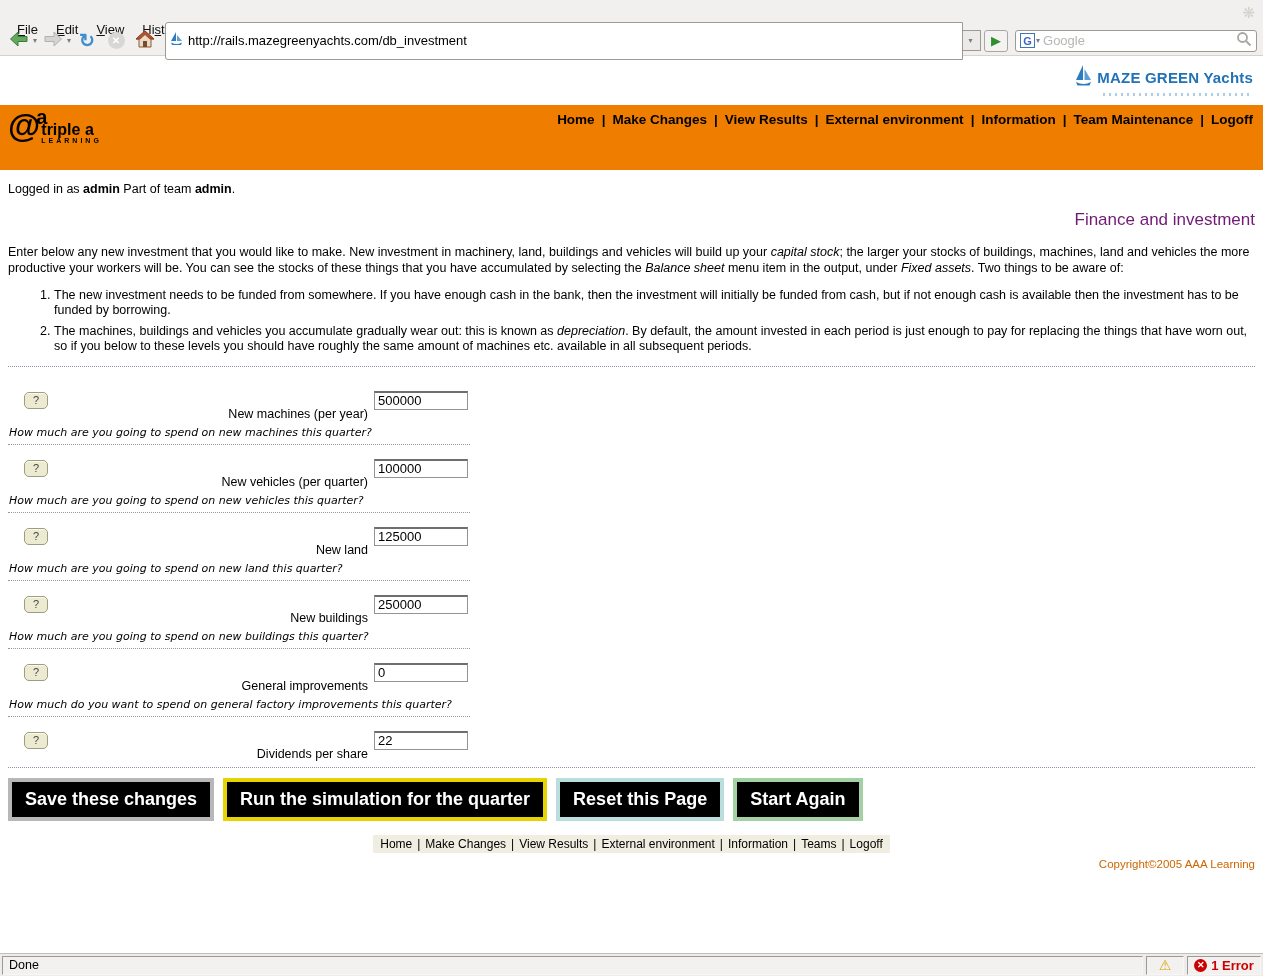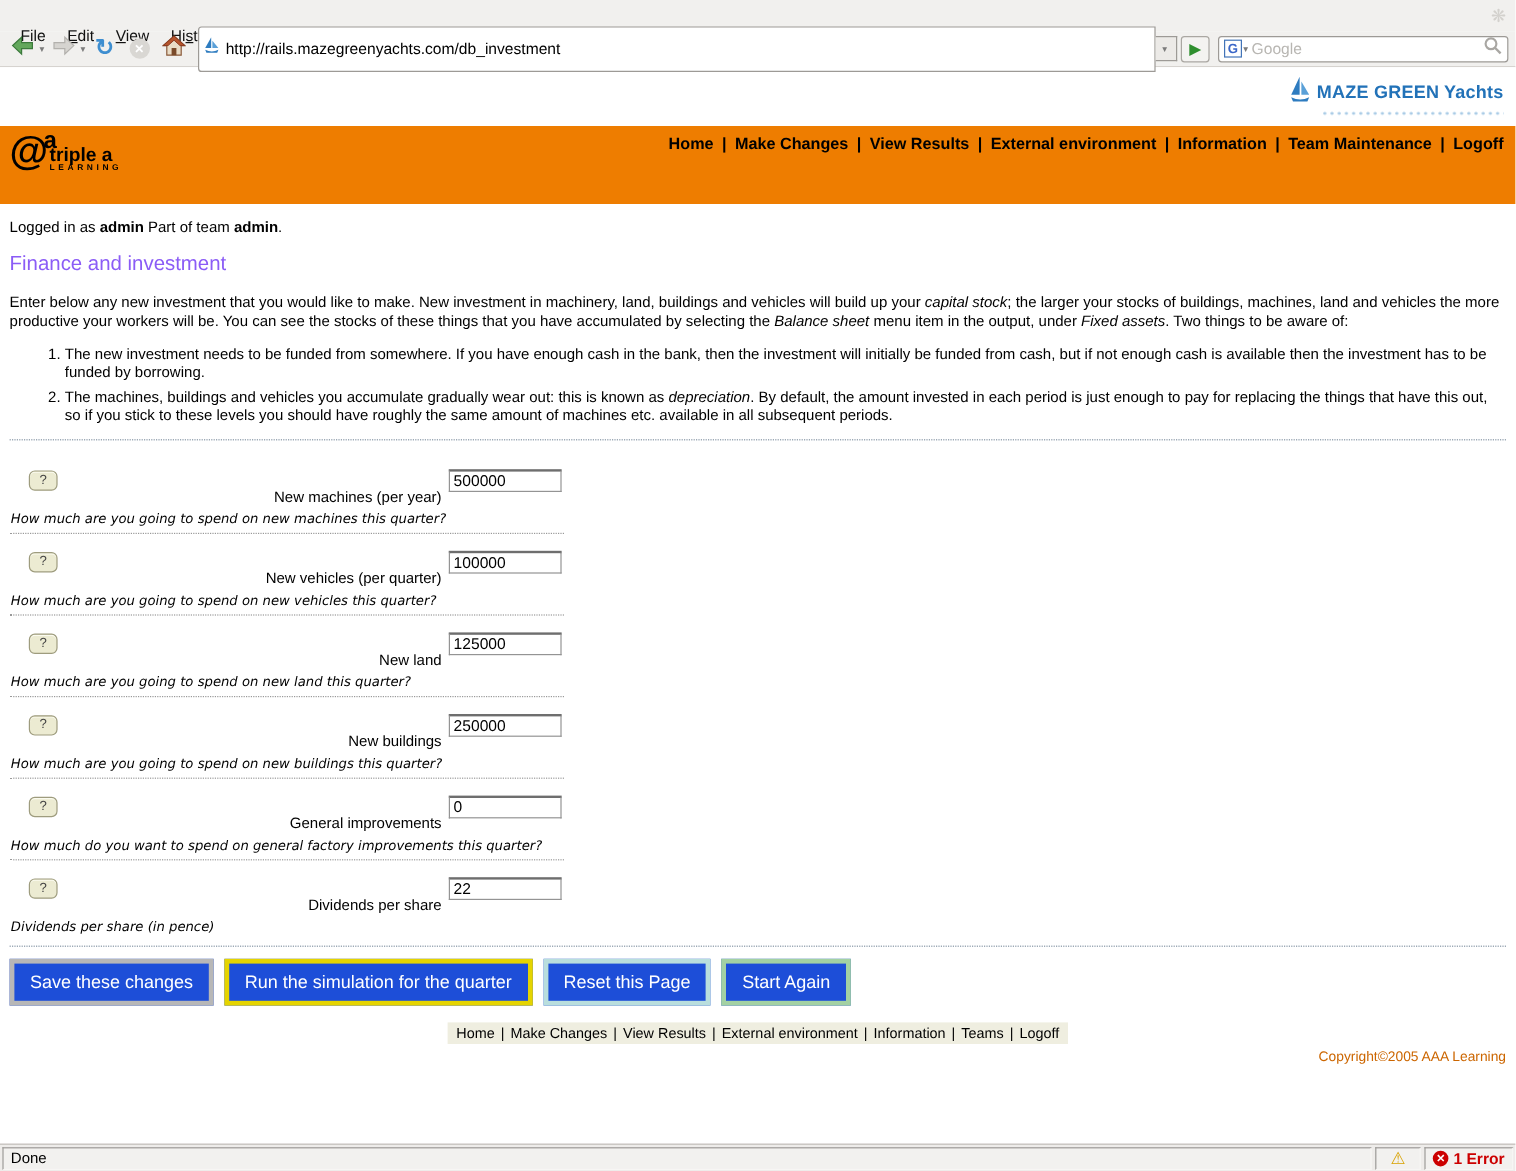--- a/index.html
+++ b/index.html
@@ -57,41 +57,41 @@
   .aaa-main { display:block; font-size:16px; font-weight:bold; line-height:14px; }
   .aaa-sub { display:block; font-size:7px; font-weight:bold; letter-spacing:3px; }
   .top-nav { position:absolute; top:7px; right:10px; font-size:13.5px; font-weight:bold; color:#000; }
   .top-nav a { color:#000; text-decoration:none; }
   .top-nav .sep { padding:0 7px; }
 
   
   .content { padding:12px 8px 0 8px; font-size:12.5px; color:#000; }
   .login-line { margin-bottom:14px; }
   .login-line b { font-weight:bold; }
-  h2.page-title { color:#8b5cf6; font-size:17px; font-weight:normal; margin:4px 0 14px 0; }
+  h2.page-title { color:#701a75; font-size:17px; font-weight:normal; margin:4px 0 14px 0;text-align:right; }
   .intro, .loan-line { line-height:16px; margin-bottom:10px; }
   .intro i, .olist i { font-style:italic; }
   ol.olist { margin:12px 0 12px 0; padding-left:46px; line-height:15px; }
   ol.olist li { margin-bottom:6px; }
   hr.dotted { border:none; border-top:1px dotted #8494a4; margin:12px 0 10px 0; }
 
   .invest-form { width:462px; }
   .f-row { display:grid; grid-template-columns:44px 1fr 96px; align-items:center; padding:2px 0; }
   .help-btn { width:24px; height:17px; margin-left:16px; background:#ecebd2;
               border:1px solid #9e9c7e; border-radius:5px; font-size:11px; color:#444;
               line-height:14px; text-align:center; box-shadow:inset 0 1px 0 #fbfbef; }
   .f-label { text-align:right; padding-right:6px; font-size:12.5px;margin-top:28px; }
   .f-input { width:94px; height:19px; font-size:13px; padding:1px 3px;
              border:1px solid #949494; border-top:2px solid #6e6e6e;
              font-family:"Liberation Sans",sans-serif; }
   .f-hint { font-family:"DejaVu Sans",sans-serif; font-style:italic; font-size:11px;
             padding:3px 0 5px 1px; border-bottom:1px dotted #999; }
 
   .btn-row { display:flex; gap:9px; margin-top:10px; }
-  .obtn { background:#1d4ed8; color:#fff; font-weight:normal; font-size:15px;
+  .obtn { background:#000000; color:#fff; font-weight:bold; font-size:18px;
           font-family:"Liberation Sans",sans-serif; padding:7px 13px; border-style:solid;
           border-width:4px; cursor:pointer; }
   .f-gray  { border-color:#b7b7b7; }
   .f-yellow{ border-color:#e5d400; }
   .f-cyan  { border-color:#b9dedd; }
   .f-green { border-color:#a3d1a3; }
 
   .footer-nav { display:table; margin:14px auto 0 auto; background:#efeee0;
                 padding:2px 7px; font-size:12px; }
   .footer-nav a { color:#000; text-decoration:none; }
@@ -208,21 +208,21 @@
 
 <div class="content">
   <div class="login-line"><span>Logged in as </span><b>admin</b><span> Part of team </span><b>admin</b><span>.</span></div>
 
   <h2 class="page-title">Finance and investment</h2>
 
   <p class="intro"><span>Enter below any new investment that you would like to make. New investment in machinery, land, buildings and vehicles will build up your </span><i>capital stock</i><span>; the larger your stocks of buildings, machines, land and vehicles the more productive your workers will be. You can see the stocks of these things that you have accumulated by selecting the </span><i>Balance sheet</i><span> menu item in the output, under </span><i>Fixed assets</i><span>. Two things to be aware of:</span></p>
 
   <ol class="olist">
     <li><span>The new investment needs to be funded from somewhere. If you have enough cash in the bank, then the investment will initially be funded from cash, but if not enough cash is available then the investment has to be funded by borrowing.</span></li>
-    <li><span>The machines, buildings and vehicles you accumulate gradually wear out: this is known as </span><i>depreciation</i><span>. By default, the amount invested in each period is just enough to pay for replacing the things that have this out, so if you stick to these levels you should have roughly the same amount of machines etc. available in all subsequent periods.</span></li>
+    <li><span>The machines, buildings and vehicles you accumulate gradually wear out: this is known as </span><i>depreciation</i><span>. By default, the amount invested in each period is just enough to pay for replacing the things that have worn out, so if you below to these levels you should have roughly the same amount of machines etc. available in all subsequent periods.</span></li>
   </ol>
 
 
   <hr class="dotted">
 
   <div class="invest-form">
     <div class="f-row">
       <button class="help-btn">?</button>
       <span class="f-label">New machines (per year)</span>
       <input class="f-input" value="500000" style="">
@@ -255,21 +255,20 @@
       <span class="f-label">General improvements</span>
       <input class="f-input" value="0" style="">
     </div>
     <div class="f-hint">How much do you want to spend on general factory improvements this quarter?</div>
 
     <div class="f-row">
       <button class="help-btn">?</button>
       <span class="f-label">Dividends per share</span>
       <input class="f-input" value="22" style="">
     </div>
-    <div class="f-hint" style="border-bottom:none;">Dividends per share (in pence)</div>
   </div>
 
   <hr class="dotted" style="margin:4px 0 0 0;">
 
   <div class="btn-row">
     <button class="obtn f-gray">Save these changes</button>
     <button class="obtn f-yellow">Run the simulation for the quarter</button>
     <button class="obtn f-cyan">Reset this Page</button>
     <button class="obtn f-green">Start Again</button>
   </div>

